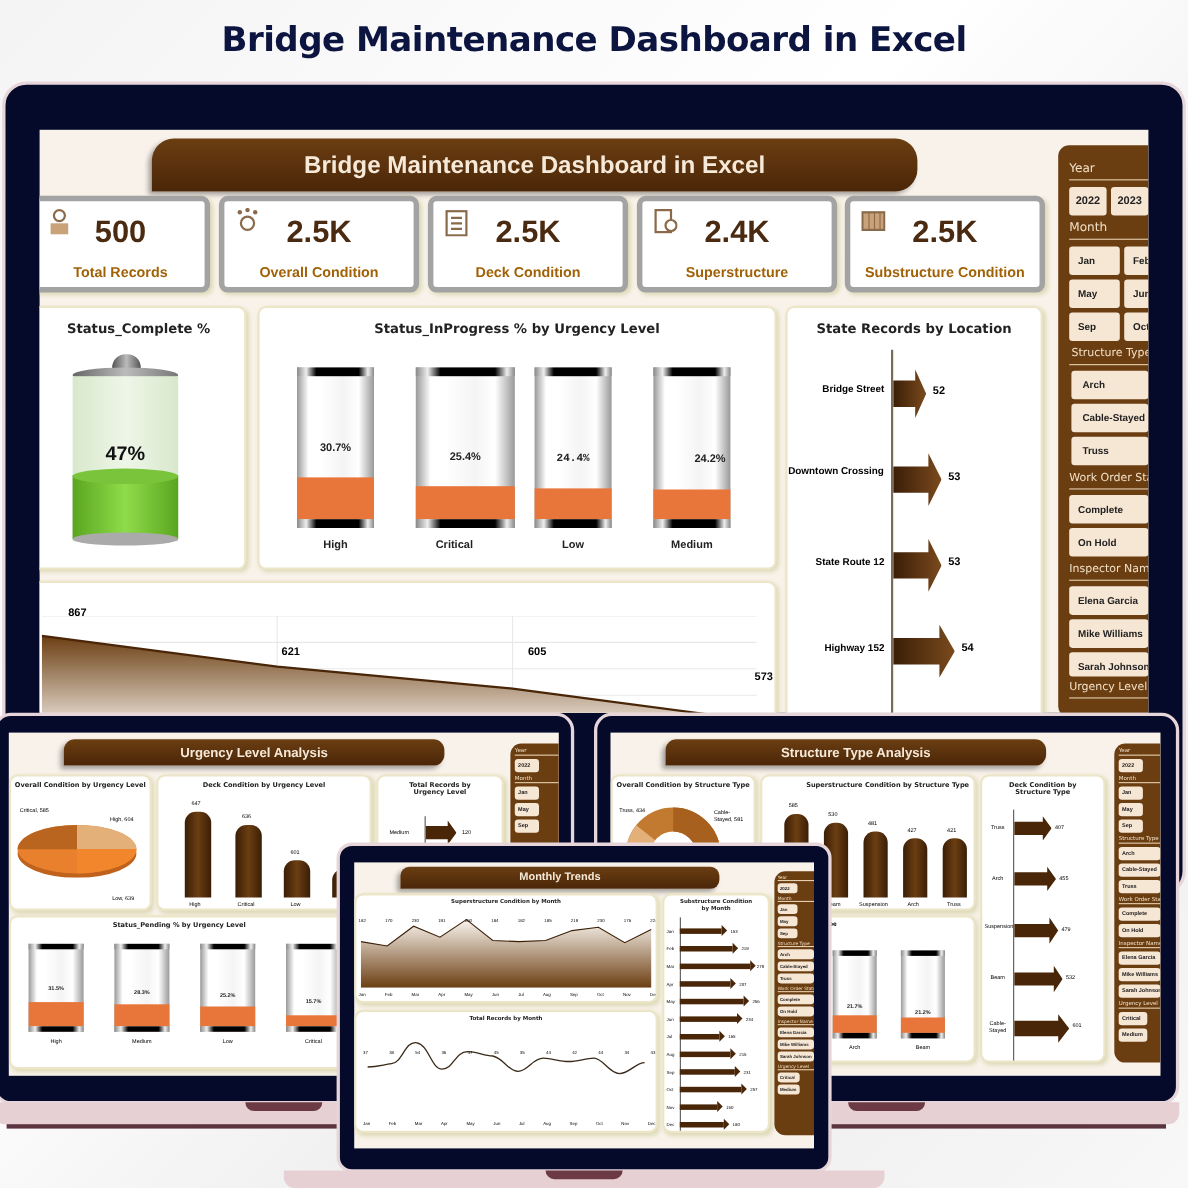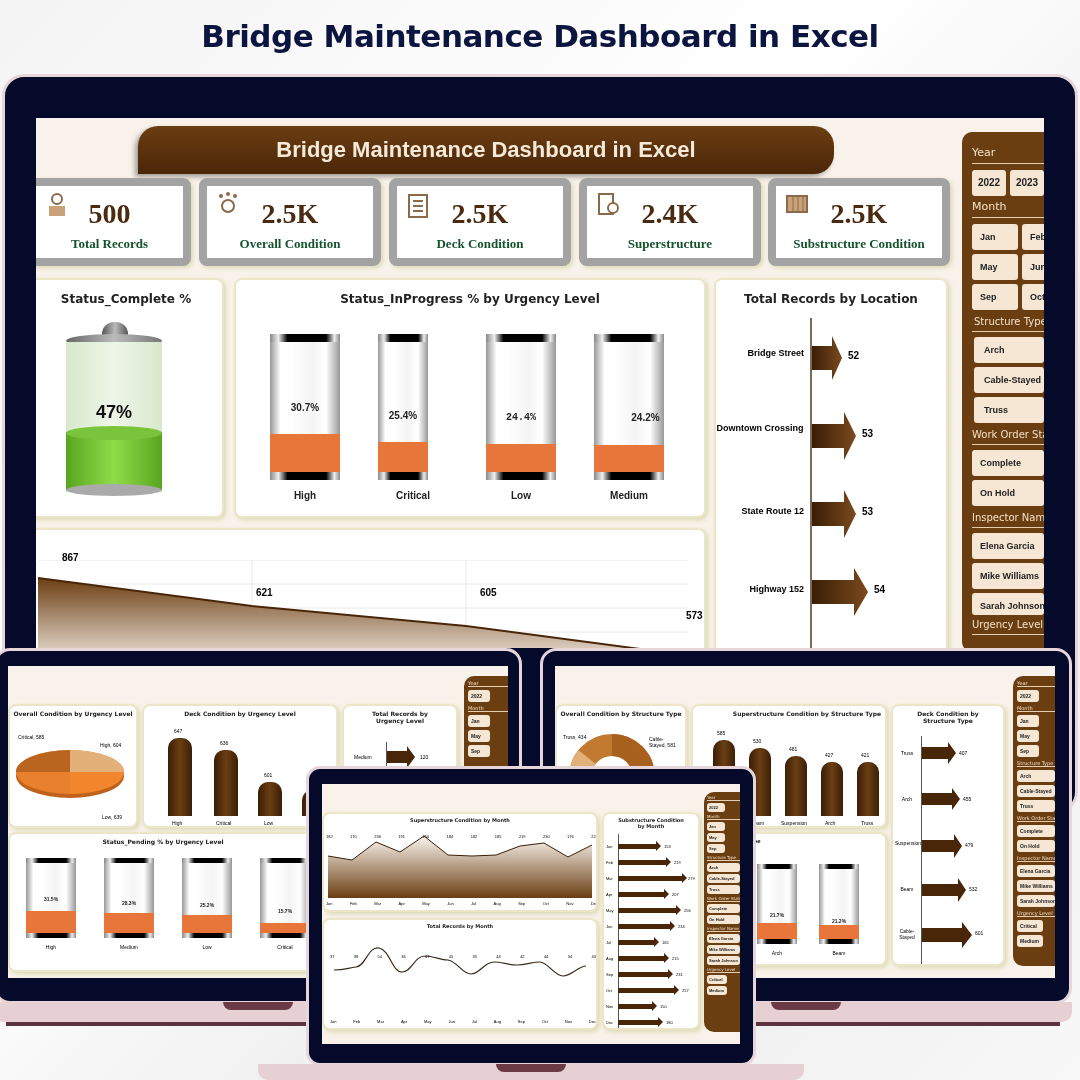--- a/index.html
+++ b/index.html
@@ -14,24 +14,24 @@
   .laptop-base { position: absolute; background: #e6d0d4; border-radius: 0 0 10px 10px; }
   .laptop-base .notch { position: absolute; top: 0; left: 50%; transform: translateX(-50%); width: 70px; height: 8px; background: #6b3a44; border-radius: 0 0 8px 8px; }
   .laptop-base .shadow { position: absolute; bottom: -4px; left: 12px; right: 12px; height: 4px; background: #5b3440; }
 
   .screen { position: absolute; background: #f8f2ea; overflow: hidden; }
 
   
   .ribbon { position: absolute; background: linear-gradient(180deg, #6b3e12 0%, #4a2608 100%);
     border-radius: 20px 20px 20px 0; color: #f6e9d8; font-weight: bold; text-align: center;
     box-shadow: -3px 3px 5px rgba(0,0,0,0.35); }
-  .kpi { position: absolute; background: #fff; border-radius: 8px; border: 8px solid #a3a3a3;
-    box-shadow: 2px 2px 4px #ddd9b6; font-family: Liberation Serif, serif; }
+  .kpi { position: absolute; background: #fff; border-radius: 8px; border: 5px solid #a3a3a3;
+    box-shadow: 2px 2px 4px #ddd9b6; }
   .kpi .val { position: absolute; width: 100%; text-align: center; top: 12px; font-size: 28px; font-weight: bold; color: #4a2a10; }
-  .kpi .lbl { position: absolute; width: 100%; text-align: center; bottom: 6px; font-size: 13px; font-weight: bold; color: #14532d; }
+  .kpi .lbl { position: absolute; width: 100%; text-align: center; bottom: 6px; font-size: 13px; font-weight: bold; color: #a16207; }
   .kpi .ico { position: absolute; left: 10px; top: 6px; width: 22px; height: 26px; color: #8a6a4a; }
   .card { position: absolute; background: #fff; border-radius: 8px; border: 2px solid #ece5c8; box-shadow: 2px 2px 4px #ddd9b6; overflow: hidden; }
   .card-title { position: absolute; width: 100%; text-align: center; font-weight: bold; color: #222; font-family: "DejaVu Sans", sans-serif; }
 
   
   .cyl { position: absolute; }
   .cyl .glass { position: absolute; inset: 0; background: linear-gradient(90deg, #999 0%, #fff 15%, #fff 30%, #f4f4f4 60%, #fff 80%, #999 100%); }
   .cyl .cap { position: absolute; left: 0; right: 0; height: 8px; background: linear-gradient(90deg, #888 0%, #eee 12%, #000 25%, #000 80%, #eee 92%, #888 100%); }
   .cyl .fill { position: absolute; left: 0; right: 0; bottom: 8px; background: #e8753a; }
   .cyl .pct { position: absolute; width: 100%; text-align: center; font-weight: bold; color: #222; }
@@ -115,21 +115,21 @@
 
   <div class="card" style="left:198px; top:160px; width:472px; height:240px;">
     <div class="card-title" style="top:12px; font-size:12px;">Status_InProgress  % by Urgency Level</div>
     <div class="cyl" style="left:34px; top:54px; width:70px; height:146px;">
       <div class="glass"></div>
         <div class="cap" style="top:0"></div>
         <div class="fill" style="height:38px;"></div>
         <div class="cap" style="bottom:0"></div>
       <div class="pct" style="top:68px; font-size:10px;">30.7%</div>
     </div>
-    <div class="cyl" style="left:142px; top:54px; width:50px; height:146px;">
+    <div class="cyl" style="left:142px; top:54px; width:90px; height:146px;">
       <div class="glass"></div>
         <div class="cap" style="top:0"></div>
         <div class="fill" style="height:30px;"></div>
         <div class="cap" style="bottom:0"></div>
       <div class="pct" style="top:76px; font-size:10px;">25.4%</div>
     </div>
     <div class="cyl" style="left:250px; top:54px; width:70px; height:146px;">
       <div class="glass"></div>
         <div class="cap" style="top:0"></div>
         <div class="fill" style="height:28px;"></div>
@@ -151,21 +151,21 @@
       </div>
     <div class="cyl" style="left:250px; top:210px; width:70px;">
         <div class="name" style="font-size:10px;">Low</div>
       </div>
     <div class="cyl" style="left:358px; top:210px; width:70px;">
         <div class="name" style="font-size:10px;">Medium</div>
       </div>
   </div>
 
   <div class="card" style="left:678px; top:160px; width:234px; height:380px;">
-    <div class="card-title" style="top:12px; font-size:12px;">Total Records by Location</div>
+    <div class="card-title" style="top:12px; font-size:12px;">State Records by Location</div>
     <div style="position:absolute; left:94px; top:38px; width:2px; height:340px; background:#7a6a5a;"></div>
     <div style="position:absolute; left:0; top:68px; width:88px; text-align:right; font-size:9px; font-weight:bold;">Bridge Street</div>
     <svg style="position:absolute; left:96px; top:56px;" width="30" height="44">
         <defs>
           <linearGradient id="ag" x1="0" x2="1">
             <stop offset="0" stop-color="#3a1e06"></stop>
             <stop offset="1" stop-color="#7a4a1e"></stop>
           </linearGradient>
         </defs>
         <polygon points="0,10 20,10 20,0 30,22 20,44 20,34 0,34" fill="url(#ag)"></polygon>
@@ -243,20 +243,23 @@
     <div class="hdr" style="font-size:10px; padding:2px 0 4px 0;">Urgency Level</div>
   </div>
 </div>
 
 <div class="laptop" style="left:-6px; top:648px; width:528px; height:356px; border-radius:16px;"></div>
 <div class="laptop-base" style="left:-6px; top:1002px; width:528px; height:20px;">
     <div class="notch"></div>
     <div class="shadow"></div>
   </div>
 <div class="screen" style="left:8px; top:666px; width:500px; height:312px;">
+  <div class="ribbon" style="left:50px; top:6px; width:346px; height:24px; font-size:12px; line-height:24px; border-radius:10px 10px 10px 0;">
+    <span>Urgency Level Analysis</span>
+  </div>
   <div class="card" style="left:0; top:38px; width:130px; height:124px;">
     <div class="card-title" style="top:4px; font-size:6px;">Overall Condition by Urgency Level</div>
     <svg style="position:absolute; left:4px; top:42px;" width="112" height="50" viewBox="0 0 112 50">
       <ellipse cx="56" cy="28" rx="54" ry="22" fill="#c0621c"></ellipse>
       <ellipse cx="56" cy="24" rx="54" ry="22" fill="#e8802e"></ellipse>
       <path d="M56,24 L56,2 A54,22 0 0,1 110,24 Z" fill="#e4b07a"></path>
       <path d="M56,24 L2,24 A54,22 0 0,1 56,2 Z" fill="#b9651f"></path>
       <path d="M56,24 L110,24 A54,22 0 0,1 56,46 Z" fill="#f2862c"></path>
     </svg>
     <div style="position:absolute; left:8px; top:28px; font-size:5px;">Critical, 585</div>
@@ -329,20 +332,23 @@
     <div style="position:absolute; left:250px; top:110px; width:50px; text-align:center; font-size:5px;">Critical</div>
   </div>
 </div>
 
 <div class="laptop" style="left:540px; top:648px; width:532px; height:356px; border-radius:16px;"></div>
 <div class="laptop-base" style="left:540px; top:1002px; width:532px; height:20px;">
     <div class="notch"></div>
     <div class="shadow"></div>
   </div>
 <div class="screen" style="left:555px; top:666px; width:500px; height:312px;">
+  <div class="ribbon" style="left:50px; top:6px; width:346px; height:24px; font-size:12px; line-height:24px; border-radius:10px 10px 10px 0;">
+    <span>Structure Type Analysis</span>
+  </div>
   <div class="card" style="left:0; top:38px; width:132px; height:124px;">
     <div class="card-title" style="top:4px; font-size:6px;">Overall Condition by Structure Type</div>
     <svg style="position:absolute; left:10px; top:26px;" width="90" height="90" viewBox="0 0 90 90">
       <circle cx="45" cy="45" r="32" fill="none" stroke="#c27a30" stroke-width="22"></circle>
       <path d="M45,13 A32,32 0 0,1 77,45" fill="none" stroke="#a8601e" stroke-width="22"></path>
       <path d="M13,45 A32,32 0 0,1 20,25" fill="none" stroke="#e4b07a" stroke-width="22"></path>
     </svg>
     <div style="position:absolute; left:6px; top:28px; font-size:5px;">Truss, 434</div>
     <div style="position:absolute; left:92px; top:30px; font-size:5px; width:30px;">Cable-Stayed, 581</div>
   </div>
@@ -433,20 +439,23 @@
     <div class="btn" style="font-size:5px; height:12px; line-height:12px; margin:3px 0; padding-left:3px; width:26px;">Critical</div>
     <div class="btn" style="font-size:5px; height:12px; line-height:12px; margin:3px 0; padding-left:3px; width:26px;">Medium</div>
   </div>
 </div>
 
 <div class="laptop" style="left:306px; top:766px; width:450px; height:300px; border-radius:14px;"></div>
 <div class="laptop-base" style="left:258px; top:1064px; width:546px; height:16px;">
     <div class="notch"></div>
   </div>
 <div class="screen" style="left:322px; top:784px; width:418px; height:260px;">
+  <div class="ribbon" style="left:42px; top:4px; width:290px; height:20px; font-size:10px; line-height:20px; border-radius:8px 8px 8px 0;">
+    <span>Monthly Trends</span>
+  </div>
   <div class="card" style="left:0; top:28px; width:276px; height:100px;">
     <div class="card-title" style="top:3px; font-size:5px;">Superstructure Condition by Month</div>
     <svg style="position:absolute; left:4px; top:12px;" width="266" height="72">
       <defs>
           <linearGradient id="mag" x1="0" y1="0" x2="0" y2="1">
             <stop offset="0" stop-color="#fbf6f0"></stop>
             <stop offset="1" stop-color="#6b3e12"></stop>
           </linearGradient>
         </defs>
       <polygon points="0,30 24,34 48,16 72,26 96,10 120,29 144,30 168,29 192,20 216,17 240,31 264,19 264,72 0,72" fill="url(#mag)"></polygon>

